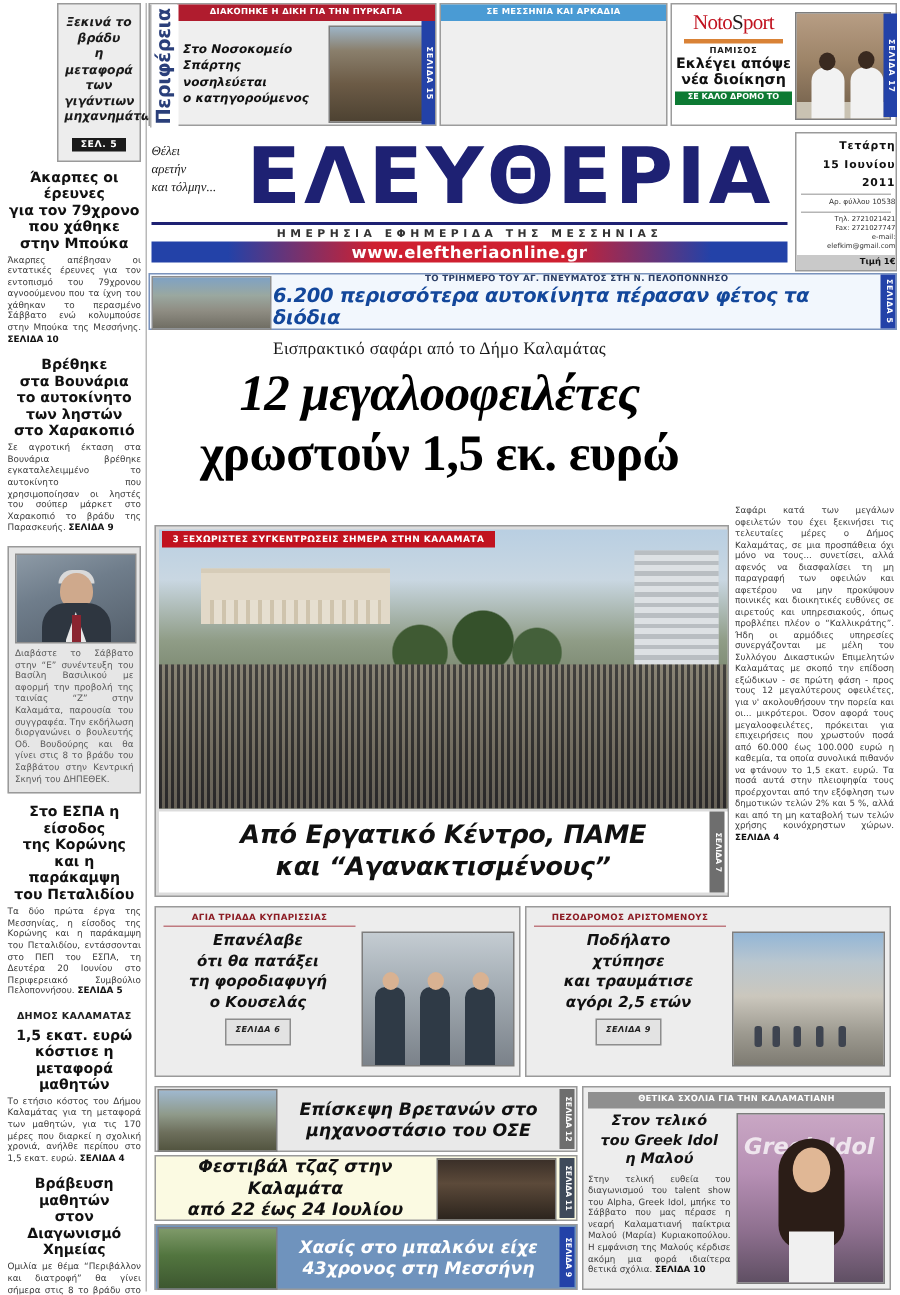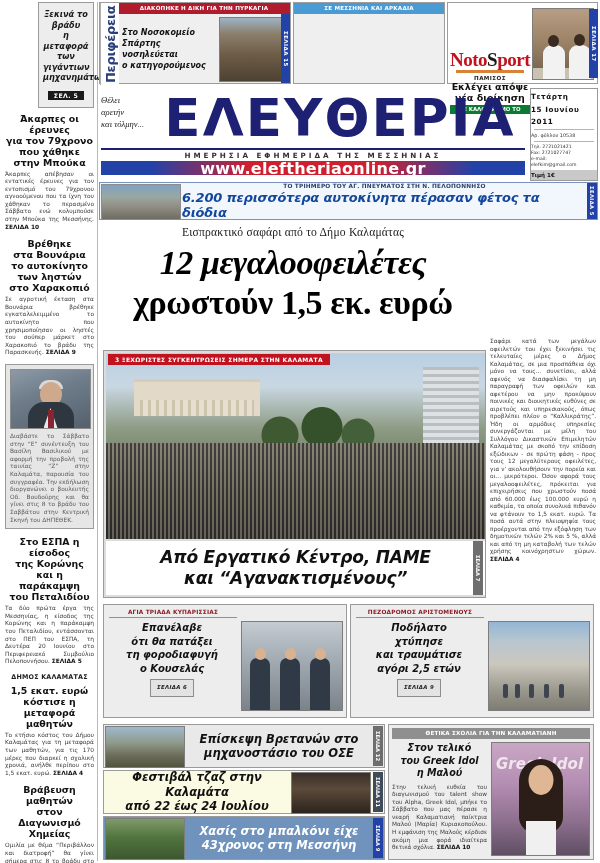--- a/index.html
+++ b/index.html
@@ -113,23 +113,22 @@
   .img-two-men .m1{left:10px;}
   .img-two-men .m2{left:36px;}
   .img-two-men .h1,.img-two-men .h2{position:absolute;width:11px;height:12px;border-radius:50%;background:#3a2a20;}
   .img-two-men .h1{left:15px;bottom:32px;}
   .img-two-men .h2{left:41px;bottom:33px;}
   .img-two-men .desk{position:absolute;left:0;bottom:0;width:100%;height:11px;background:#c9c2b2;}
 
   
   .notosport-title{
     font-family:"Liberation Serif", serif;
-    font-size:19px;font-weight:bold;color:#c1121f;letter-spacing:-.5px;line-height:19px;
+    font-size:14px;font-weight:normal;color:#c1121f;letter-spacing:-.5px;line-height:19px;
     text-align:center;
-    margin-top:44px;
   }
   .notosport-title .blk{color:#1a1a1a;}
   .nsbar{height:2.5px;background:#d98236;margin:1px 6px 2px;}
   .ns-kick{font-size:5.6px;font-weight:bold;color:#222;text-align:center;letter-spacing:.4px;}
   .ns-head{font-size:9.5px;font-weight:bold;color:#111;text-align:center;line-height:11px;}
   .ns-green{background:#0d7a33;color:#fff;font-size:5.4px;font-weight:bold;text-align:center;line-height:9px;height:9px;margin-top:2px;}
 
   
   #masthead{position:absolute;left:99px;top:88px;width:499px;height:88px;}
   .motto{
@@ -151,24 +150,24 @@
   }
   .edition-note{
     position:absolute;right:4px;top:62px;width:62px;text-align:center;
     font-size:4.6px;font-weight:bold;color:#6b6b6b;line-height:5.4px;letter-spacing:.3px;
   }
   .url-bar{
     position:absolute;left:2px;top:73px;width:424px;height:14px;
     background:linear-gradient(90deg,#2342a8 0%,#2342a8 12%,#cf2030 35%,#cf2030 65%,#2342a8 88%,#2342a8 100%);
     display:flex;align-items:center;justify-content:center;
   }
-  .url-bar span{color:#fff;font-weight:bold;font-size:16px;letter-spacing:.3px;}
+  .url-bar span{color:#fff;font-weight:bold;font-size:11px;letter-spacing:.3px;}
   .datebox{
     position:absolute;right:0;top:0;width:68px;border:1px solid #9a9a9a;background:#fff;
-    box-sizing:border-box;text-align:left;margin-left:41px;
+    box-sizing:border-box;text-align:right;margin-left:41px;
   }
   .datebox .d1{font-size:7.2px;font-weight:bold;color:#111;line-height:9.5px;padding-top:3px;letter-spacing:.6px;}
   .datebox .sep{height:1px;background:#b5b5b5;margin:2px 3px;}
   .datebox .d2{font-size:4.9px;color:#333;line-height:7px;}
   .datebox .d3{font-size:4.6px;color:#333;line-height:6.2px;}
   .datebox .price{background:#c9c9c9;font-size:5.6px;font-weight:bold;color:#111;line-height:10px;margin:2px 0 0;}
 
   
   #wide-banner{
     position:absolute;left:99px;top:182px;width:499px;height:38px;

